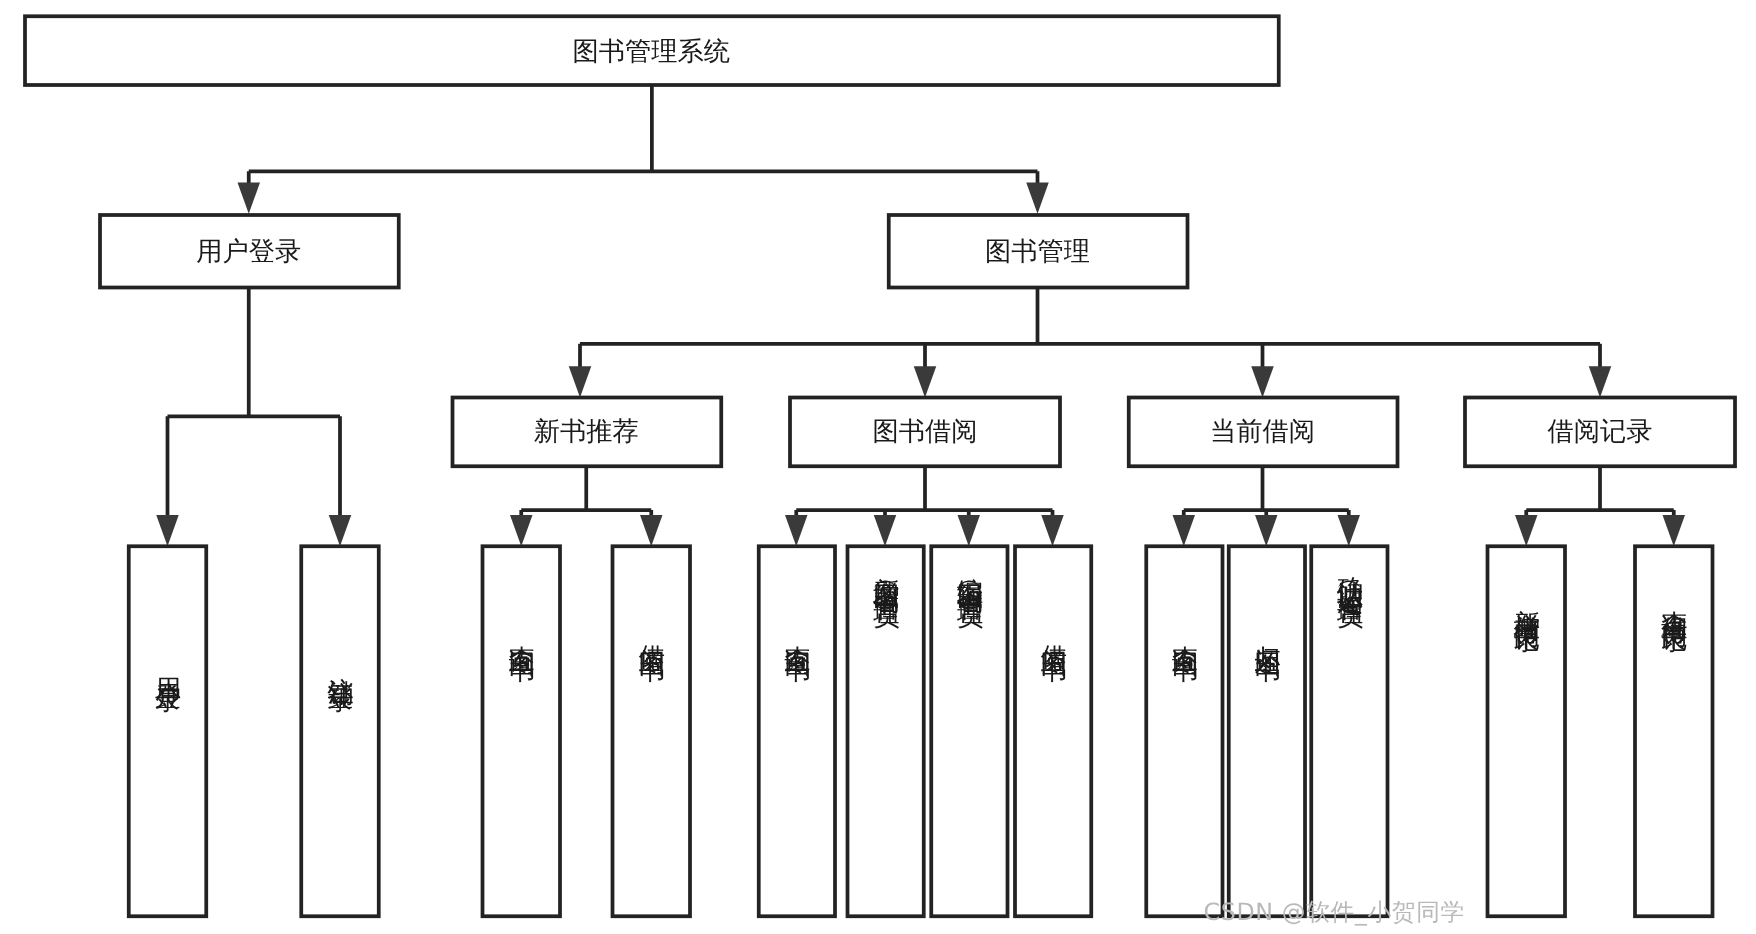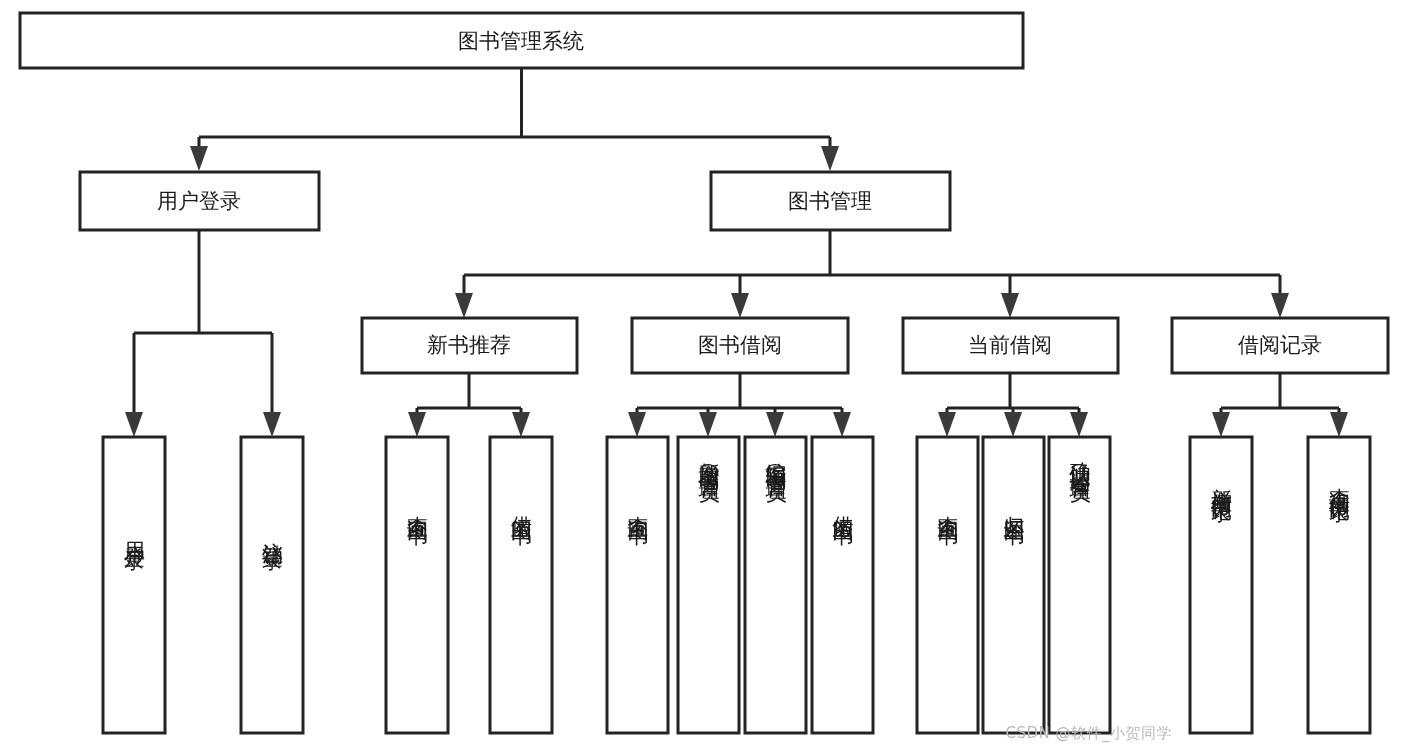--- a/index.html
+++ b/index.html
@@ -64,21 +64,21 @@
     line-height: 1;
     letter-spacing: 3px;
     color: #1a1a1a;
     white-space: nowrap;
   }
   .watermark {
     position: absolute;
     right: 10px;
     bottom: 4px;
     font-family: "DejaVu Sans", "Liberation Sans", sans-serif;
-    font-size: 15px;
+    font-size: 19px;
     color: #b9b9b9;
     letter-spacing: 0.5px;
     white-space: nowrap;
     margin-left: 39px;
   }
 </style>
 </head>
 <body>
 
 <div id="diagram-root">

